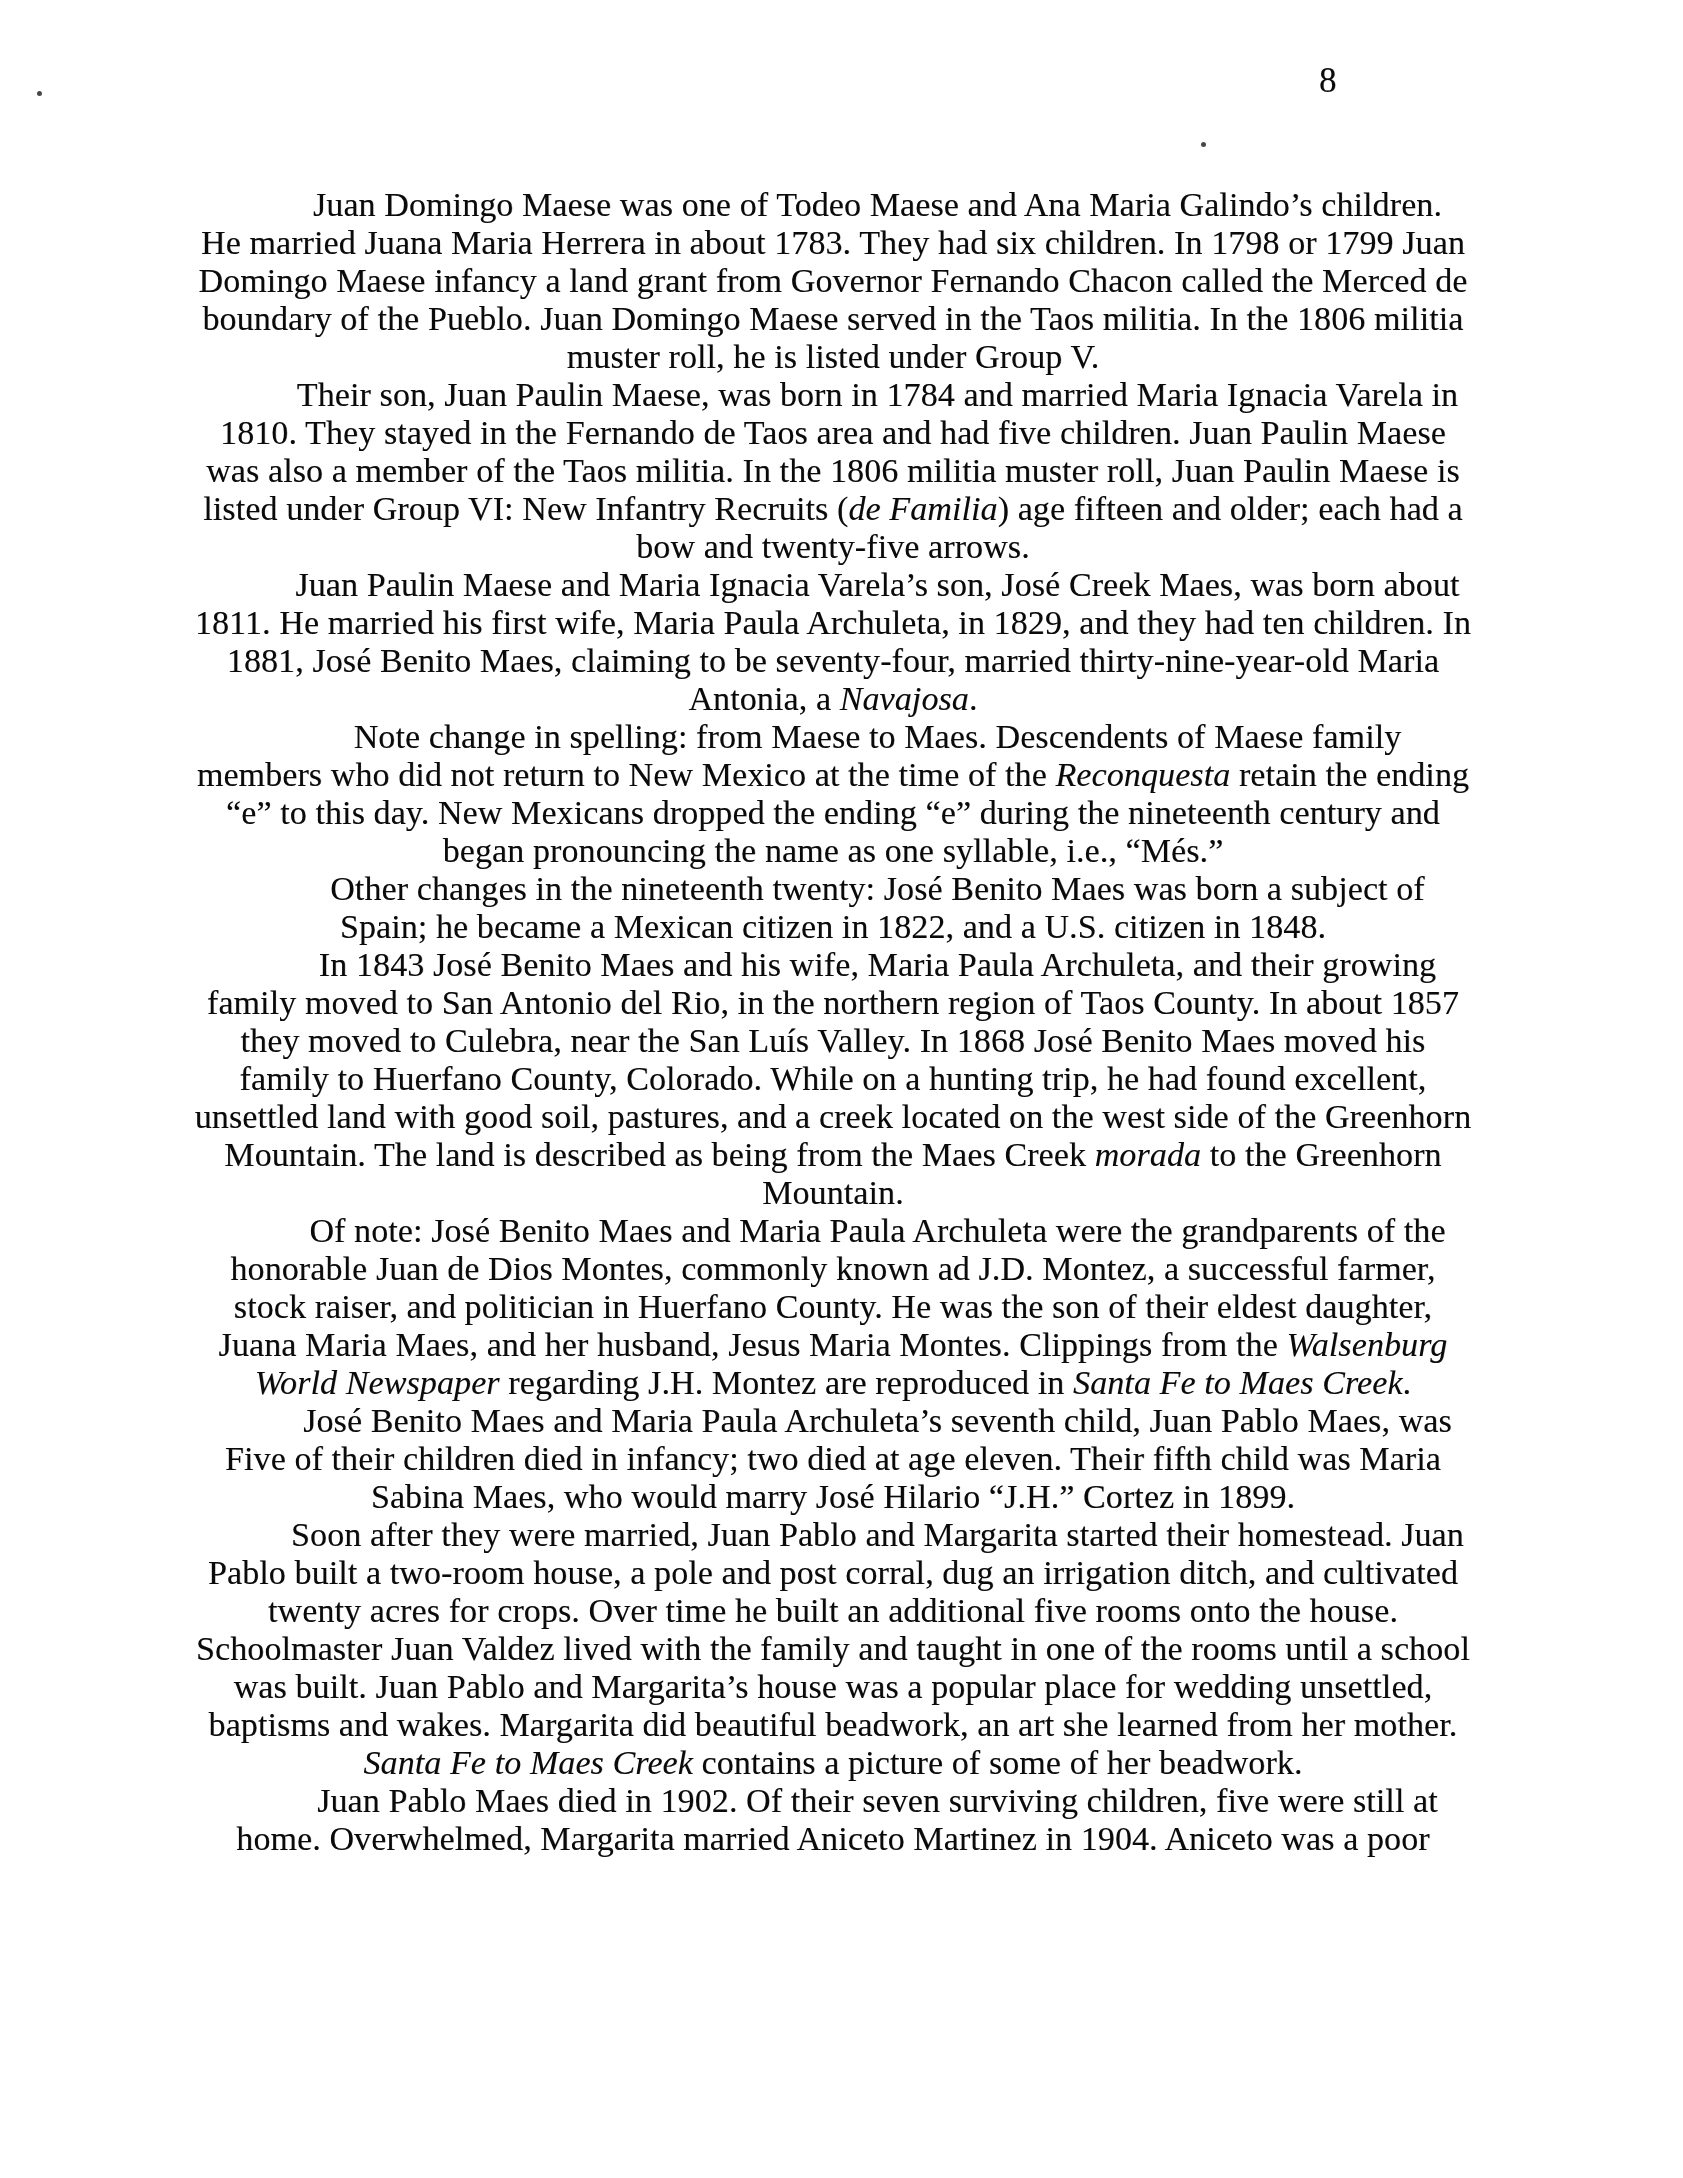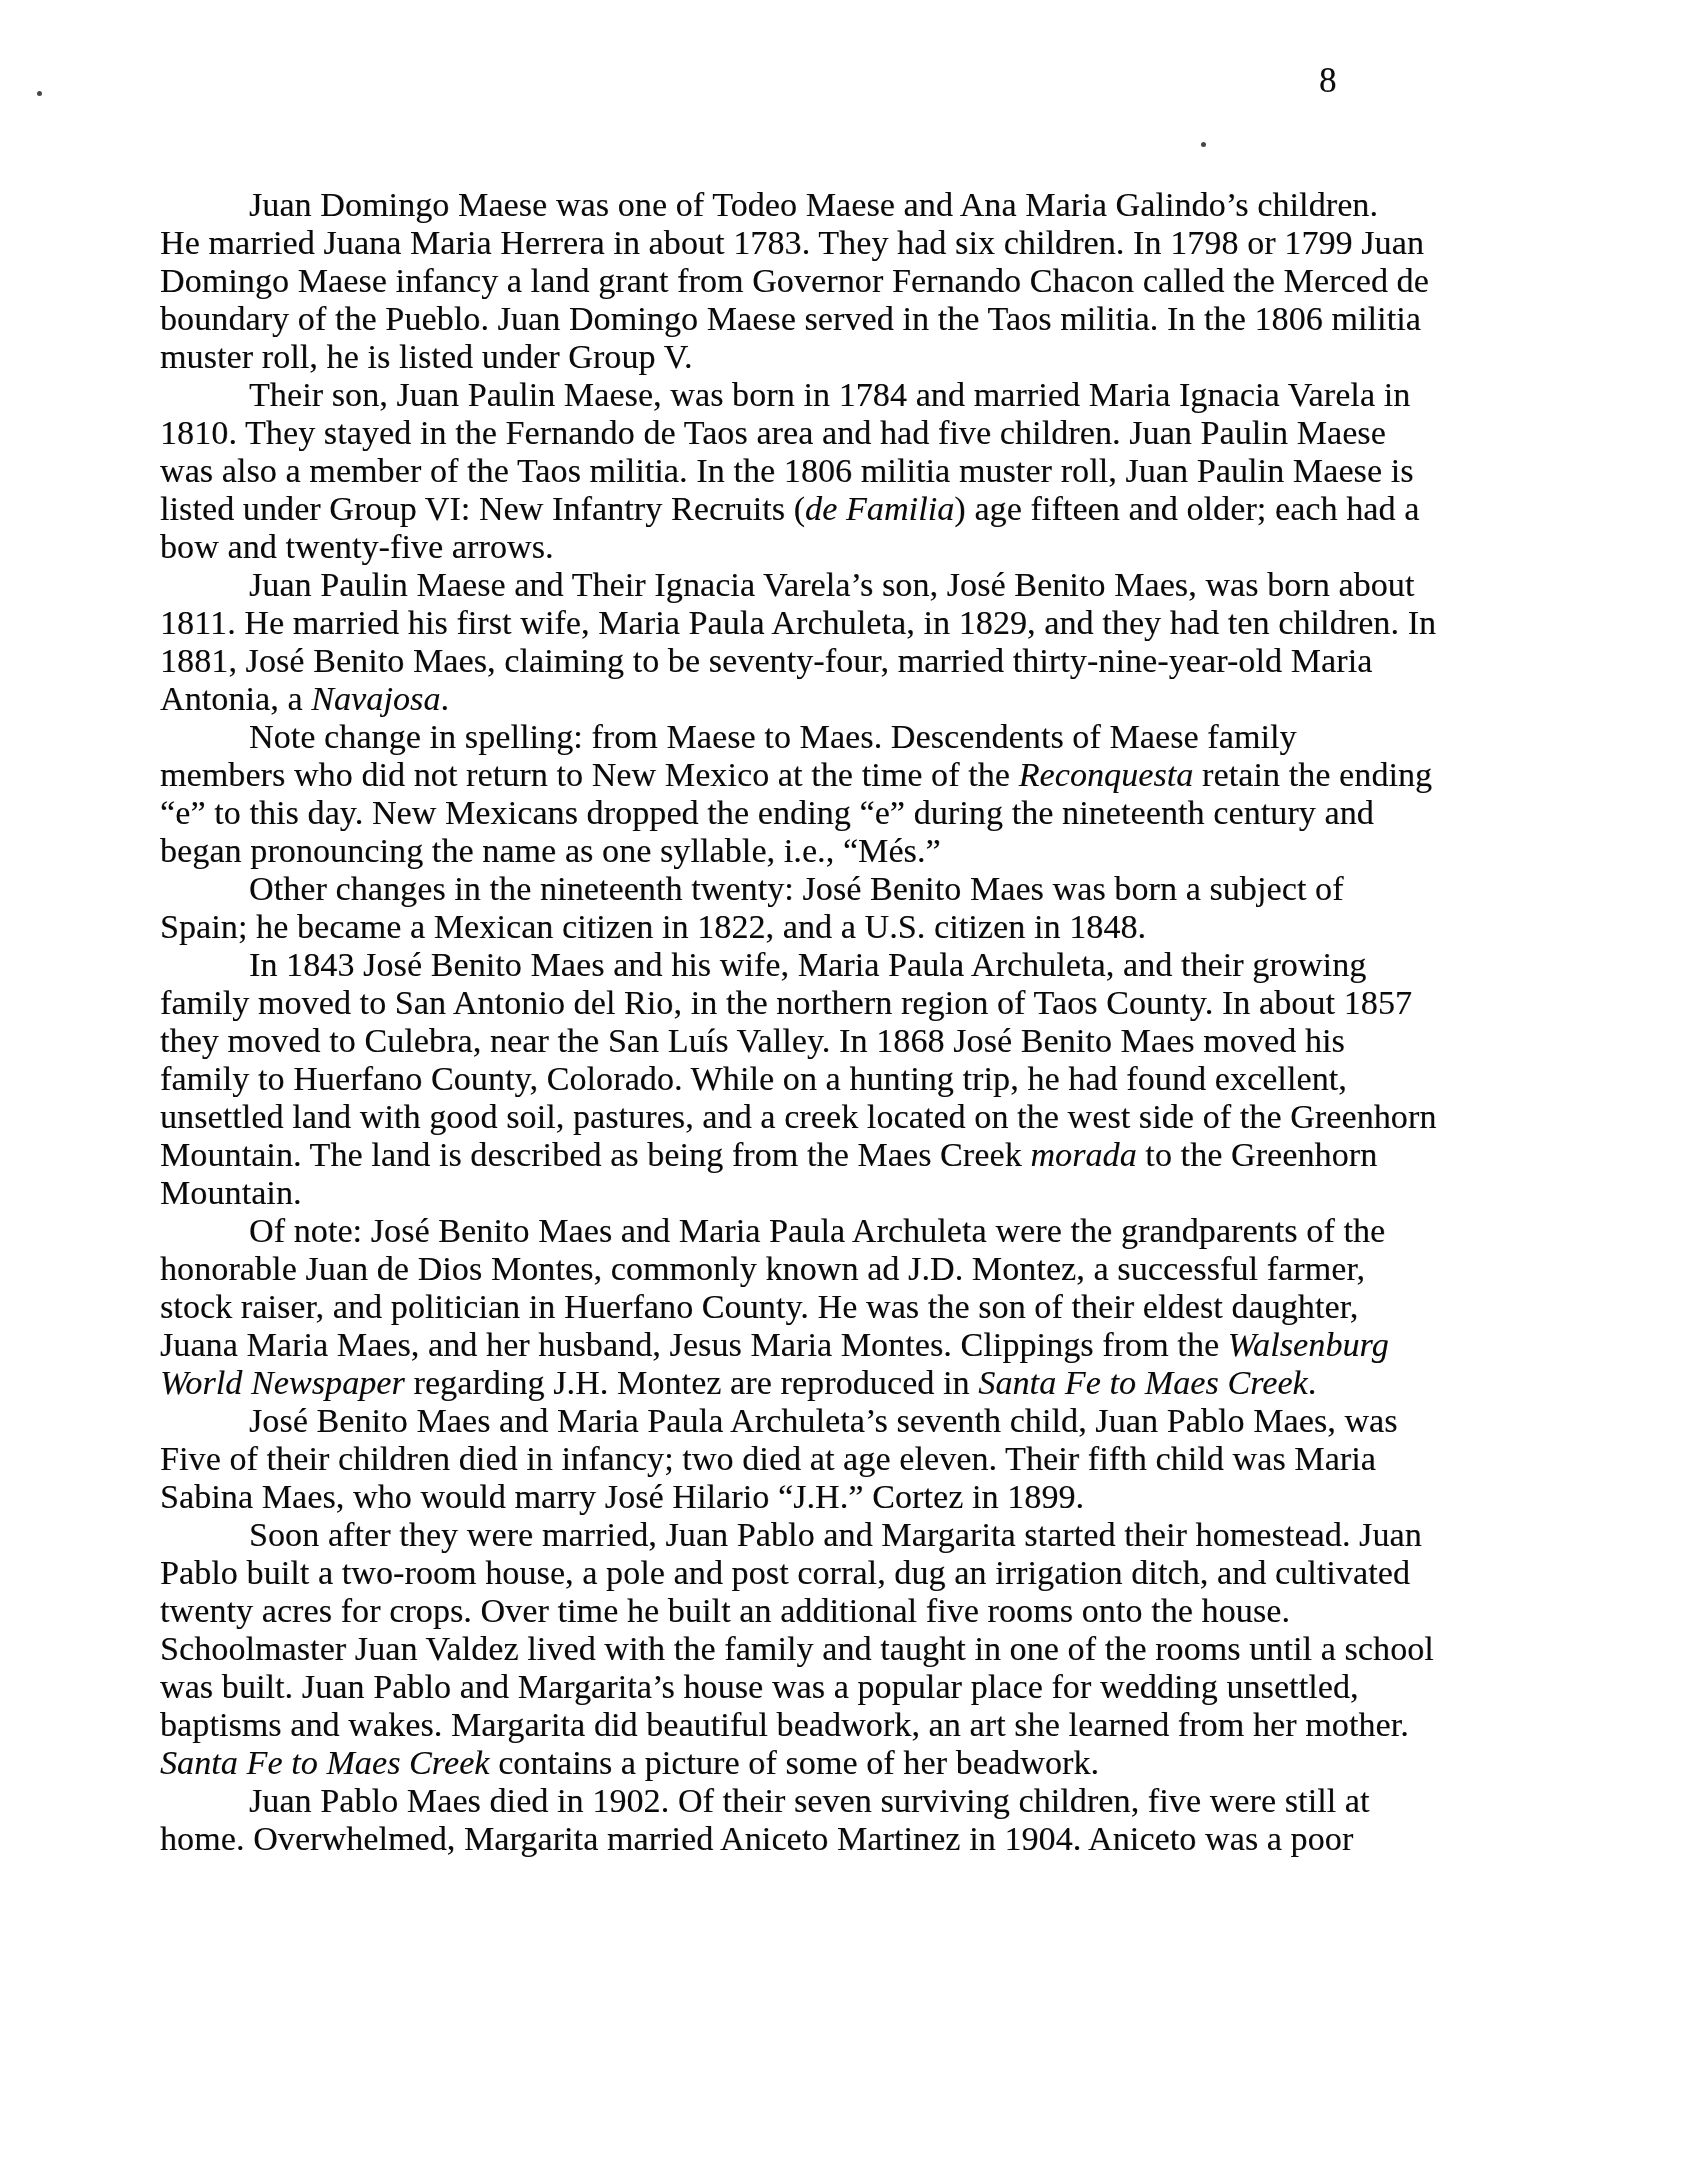--- a/index.html
+++ b/index.html
@@ -15,23 +15,24 @@
   .page-number {
     position: absolute;
     left: 1319px;
     top: 62px;
     font-size: 35px;
     line-height: 38px;
     text-shadow: 0.4px 0.4px 0 rgba(0,0,0,0.35);
   }
   .text-block {
     position: absolute;
-    left: 160px;
+    left: 172px;
     top: 186px;
     width: 1322px;
+    text-align: center;
   }
   .line {
     font-size: 34px;
     line-height: 38px;
     white-space: nowrap;
     letter-spacing: 0.1px;
     text-shadow: 0.4px 0.4px 0 rgba(0,0,0,0.35);
   }
   .line.first { padding-left: 89px; }
   .line i { font-style: italic; }
@@ -52,21 +53,21 @@
       <div class="line first">Juan Domingo Maese was one of Todeo Maese and Ana Maria Galindo’s children.</div>
       <div class="line">He married Juana Maria Herrera in about 1783. They had six children. In 1798 or 1799 Juan</div>
       <div class="line">Domingo Maese infancy a land grant from Governor Fernando Chacon called the Merced de</div>
       <div class="line">boundary of the Pueblo. Juan Domingo Maese served in the Taos militia. In the 1806 militia</div>
       <div class="line">muster roll, he is listed under Group V.</div>
       <div class="line first">Their son, Juan Paulin Maese, was born in 1784 and married Maria Ignacia Varela in</div>
       <div class="line">1810. They stayed in the Fernando de Taos area and had five children. Juan Paulin Maese</div>
       <div class="line">was also a member of the Taos militia. In the 1806 militia muster roll, Juan Paulin Maese is</div>
       <div class="line">listed under Group VI: New Infantry Recruits (<i>de Familia</i>) age fifteen and older; each had a</div>
       <div class="line">bow and twenty-five arrows.</div>
-      <div class="line first">Juan Paulin Maese and Their Ignacia Varela’s son, José Benito Maes, was born about</div>
+      <div class="line first">Juan Paulin Maese and Maria Ignacia Varela’s son, José Creek Maes, was born about</div>
       <div class="line">1811. He married his first wife, Maria Paula Archuleta, in 1829, and they had ten children. In</div>
       <div class="line">1881, José Benito Maes, claiming to be seventy-four, married thirty-nine-year-old Maria</div>
       <div class="line">Antonia, a <i>Navajosa</i>.</div>
       <div class="line first">Note change in spelling: from Maese to Maes. Descendents of Maese family</div>
       <div class="line">members who did not return to New Mexico at the time of the <i>Reconquesta</i> retain the ending</div>
       <div class="line">“e” to this day. New Mexicans dropped the ending “e” during the nineteenth century and</div>
       <div class="line">began pronouncing the name as one syllable, i.e., “Més.”</div>
       <div class="line first">Other changes in the nineteenth twenty: José Benito Maes was born a subject of</div>
       <div class="line">Spain; he became a Mexican citizen in 1822, and a U.S. citizen in 1848.</div>
       <div class="line first">In 1843 José Benito Maes and his wife, Maria Paula Archuleta, and their growing</div>

